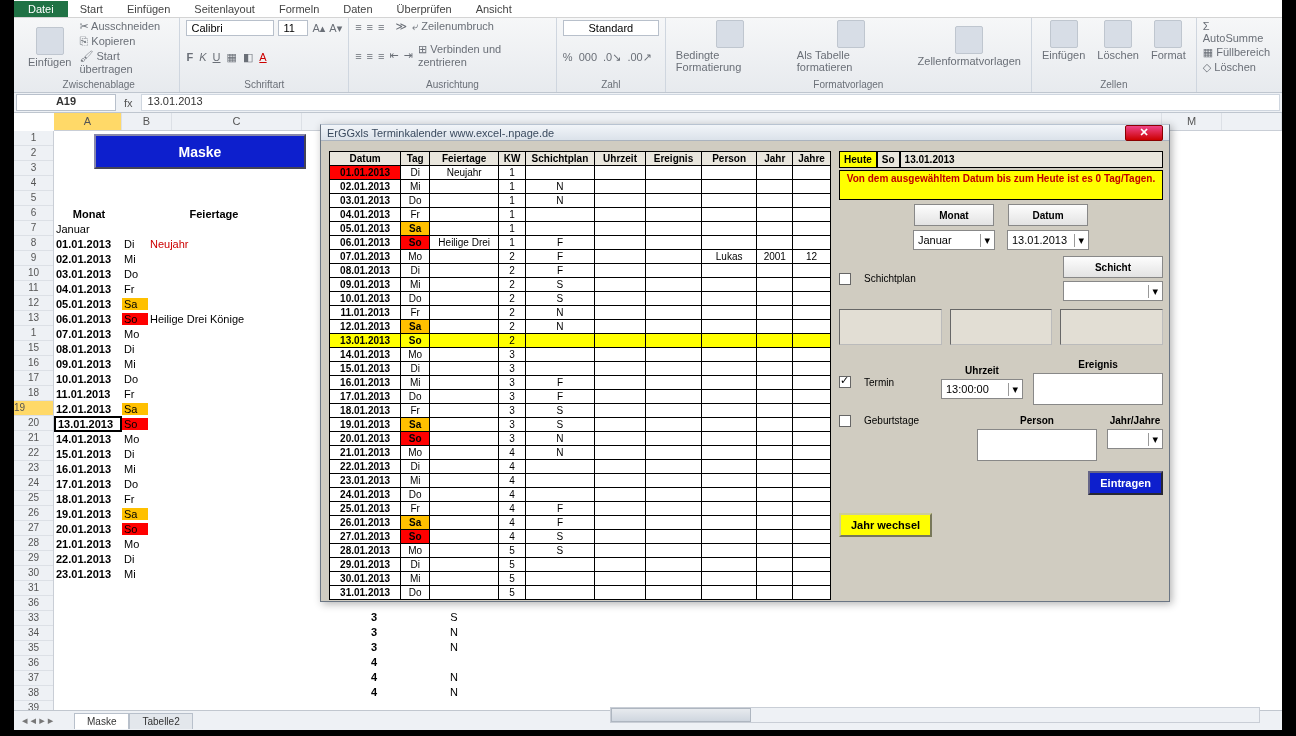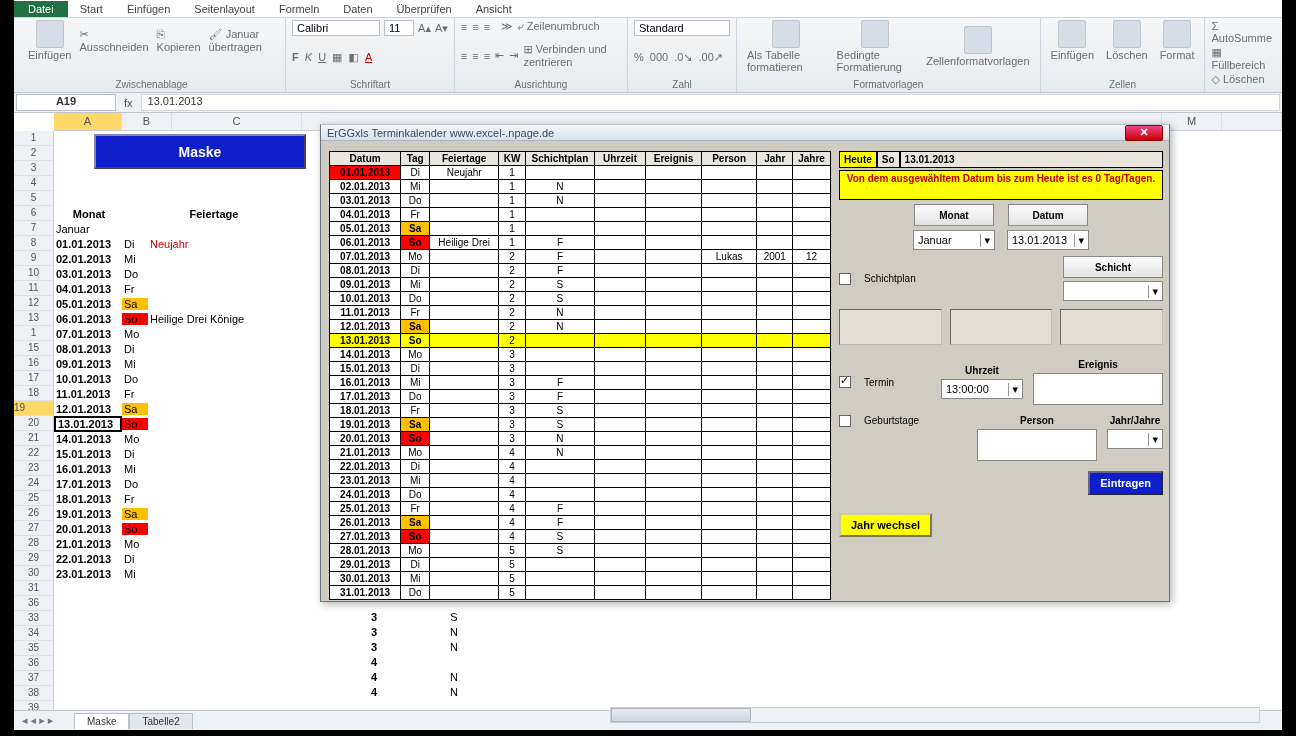--- a/index.html
+++ b/index.html
@@ -102,24 +102,24 @@
     <div class="item">Ansicht</div>
   </div>
 
   <div class="ribbon">
     <div class="rgroup">
       <div class="rrow">
         <div class="rbig">
             <div class="ricon lg"></div>
             <span>Einfügen</span>
           </div>
-        <div style="display:flex;gap:8px">
+        <div style="display:flex;flex-direction:column;gap:2px">
           <span>✂ <span>Ausschneiden</span></span>
           <span>⎘ <span>Kopieren</span></span>
-          <span>🖌 <span>Januar übertragen</span></span>
+          <span>🖌 <span>Start übertragen</span></span>
         </div>
       </div>
       <div class="rlabel">Zwischenablage</div>
     </div>
     <div class="rgroup">
       <div class="rrow sel">
         <input style="width: 88px;" value="Calibri">
         <input style="width: 30px;" value="11">
         <span>A▴</span>
         <span>A▾</span>
@@ -147,39 +147,39 @@
           <span>≡</span>
           <span>≡</span>
         <span>⇤</span>
           <span>⇥</span>
         <span>⊞ <span>Verbinden und zentrieren</span></span>
       </div>
       <div class="rlabel">Ausrichtung</div>
     </div>
     <div class="rgroup">
       <div class="rrow sel">
-          <input style="width: 96px;" value="Standard">
+          <input style="width: 96px; text-align: center;" value="Standard">
         </div>
       <div class="rrow" style="gap:6px">
           <span>%</span>
           <span>000</span>
           <span>.0↘</span>
           <span>.00↗</span>
         </div>
       <div class="rlabel">Zahl</div>
     </div>
     <div class="rgroup">
       <div class="rrow">
         <div class="rbig">
             <div class="ricon lg"></div>
-            <span>Als Tabelle formatieren</span>
+            <span>Bedingte Formatierung</span>
           </div>
         <div class="rbig">
             <div class="ricon lg"></div>
-            <span>Bedingte Formatierung</span>
+            <span>Als Tabelle formatieren</span>
           </div>
         <div class="rbig">
             <div class="ricon lg"></div>
             <span>Zellenformatvorlagen</span>
           </div>
       </div>
       <div class="rlabel">Formatvorlagen</div>
     </div>
     <div class="rgroup">
       <div class="rrow">

